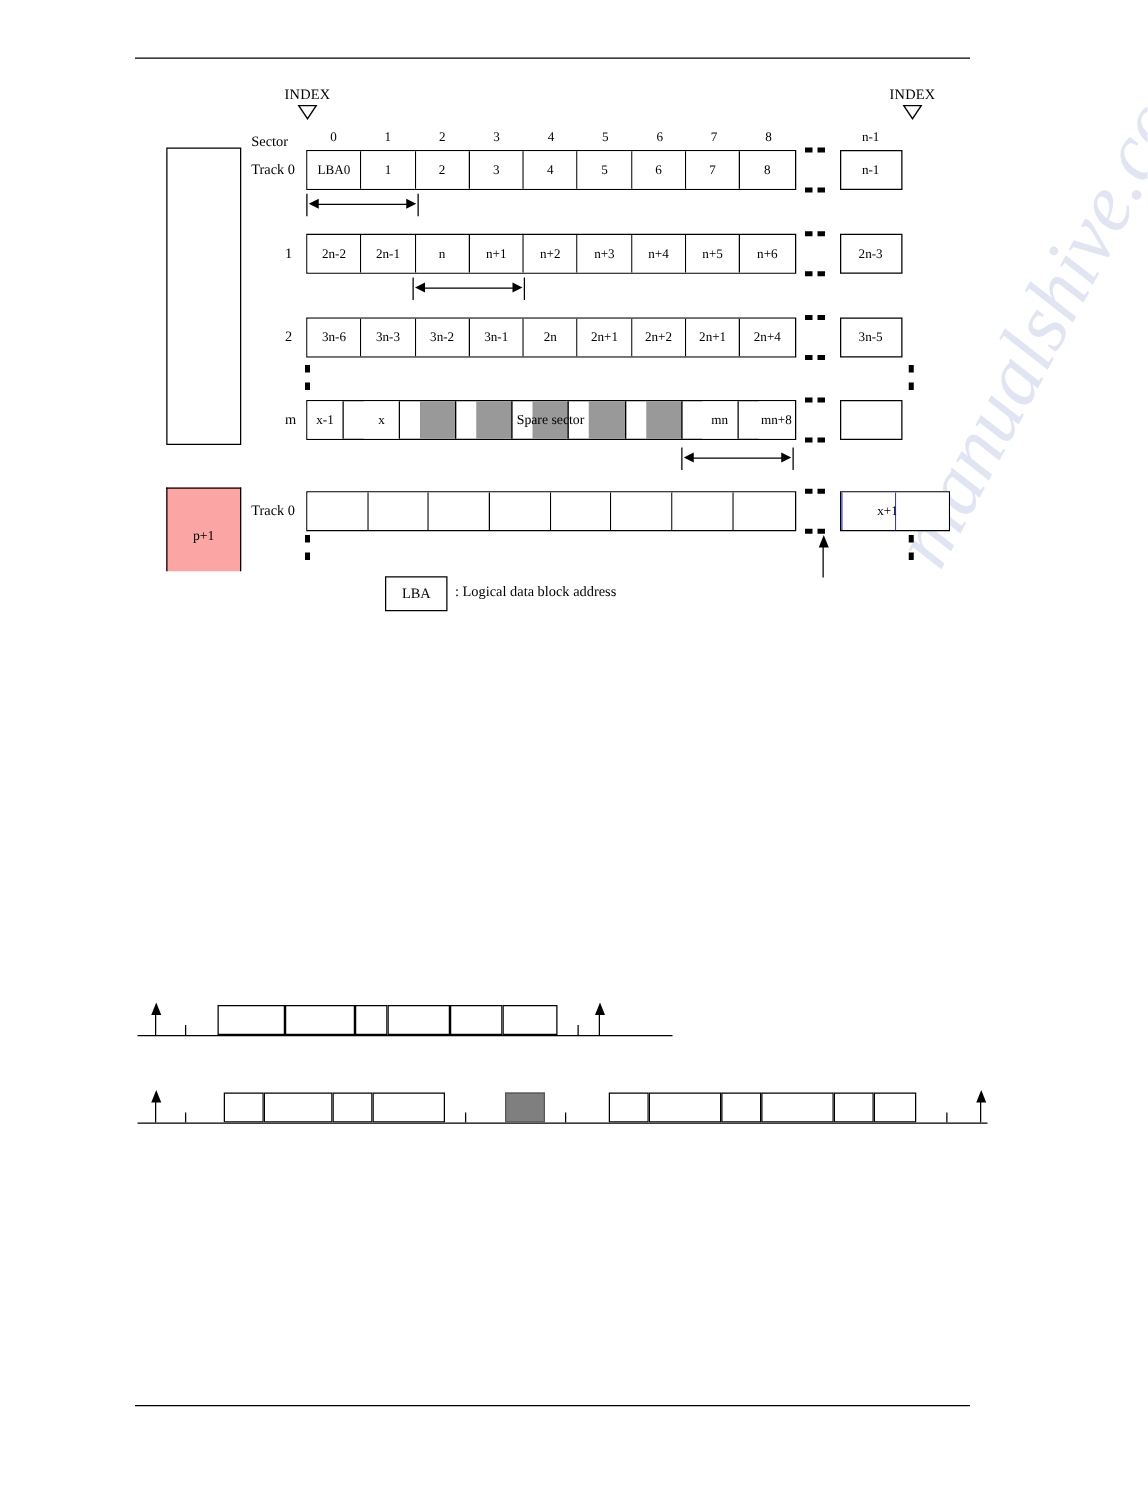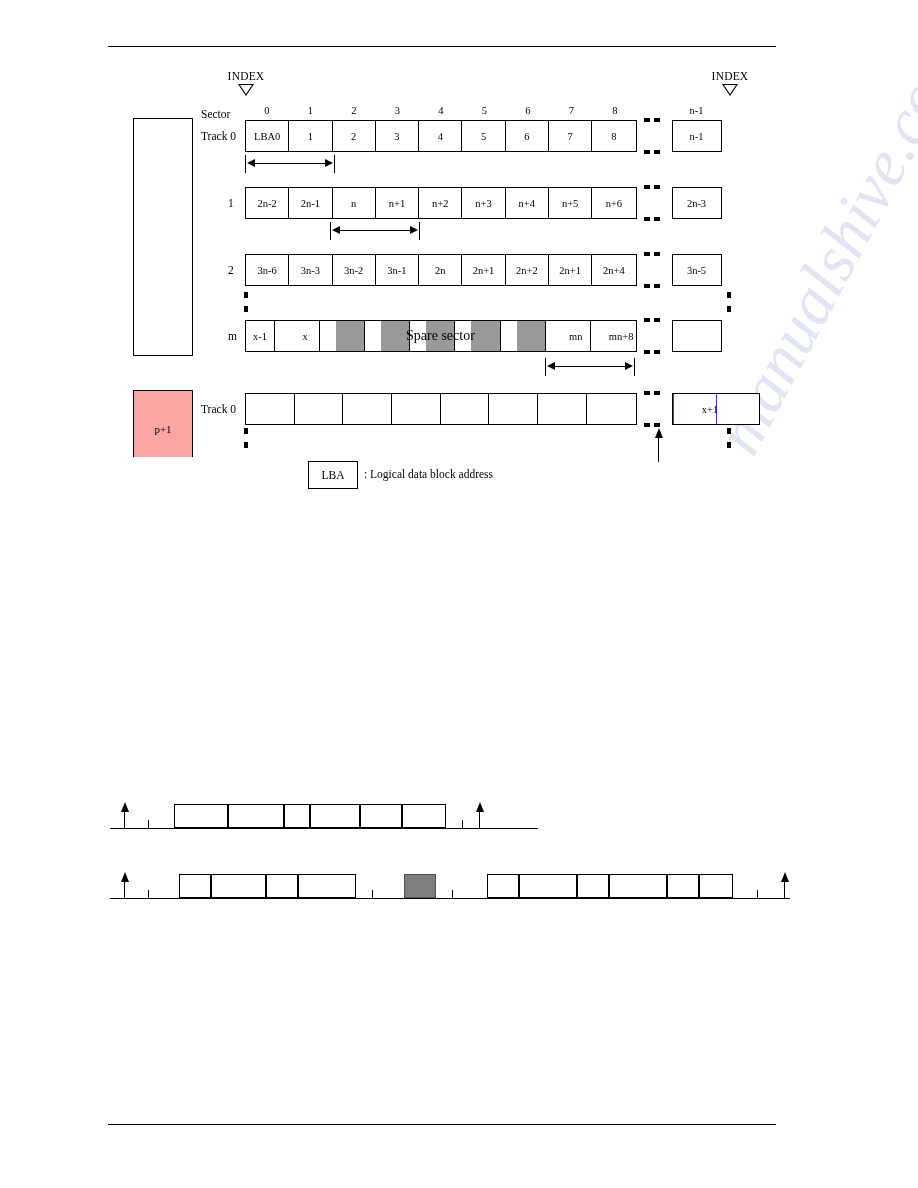--- a/index.html
+++ b/index.html
@@ -193,21 +193,21 @@
       <span class="d"></span>
     </div>
     <div class="end-cell" style="left: 671.5px; top: 254px; width: 50px;">3n-5</div>
     <div class="lbl" style="left: 228px; top: 331px;">m</div>
     <div class="cells" style="left: 245px; top: 320px; width: 391.5px; gap: 16px;">
       <div class="cell" style="width: 43.5px;">x-1</div>
       <div class="cell" style="width: 43.5px;">x</div>
       <div class="cell gray" style="width: 43.5px;"></div>
       <div class="cell gray" style="width: 43.5px;"></div>
       <div class="cell gray" style="width: 43.5px; position: relative;">
-        <div style="position: absolute; white-space: nowrap; font-size: 14px; left: 50%; transform: translateX(-50%); font-family: Liberation Serif, serif;">Spare sector</div>
+        <div style="position: absolute; white-space: nowrap; font-size: 11px; left: 50%; transform: translateX(-50%); font-family: Liberation Serif, serif;">Spare sector</div>
       </div>
       <div class="cell gray" style="width: 43.5px;"></div>
       <div class="cell gray" style="width: 43.5px;"></div>
       <div class="cell" style="width: 43.5px;">mn</div>
       <div class="cell" style="width: 43.5px;">mn+8</div>
     </div>
     <div class="gap-dots" style="left: 638.5px; top: 320px;">
       <span class="a"></span>
       <span class="b"></span>
       <span class="c"></span>

